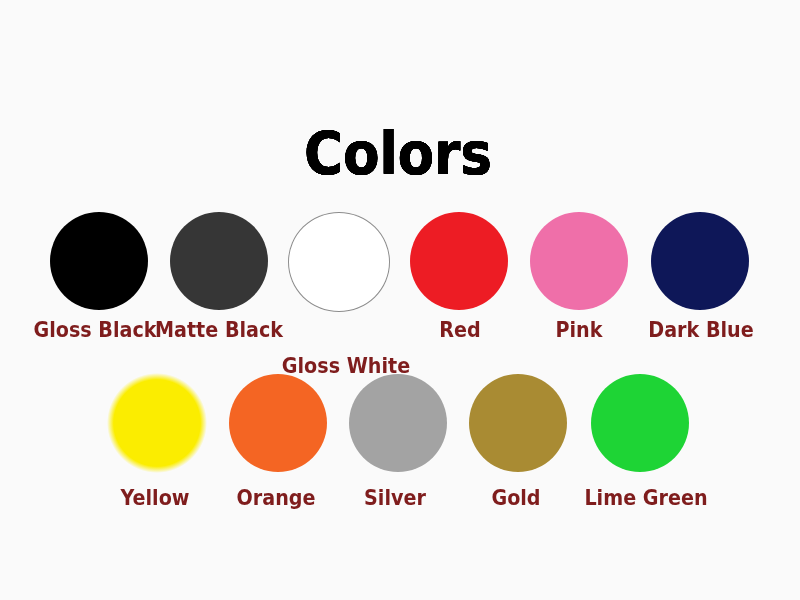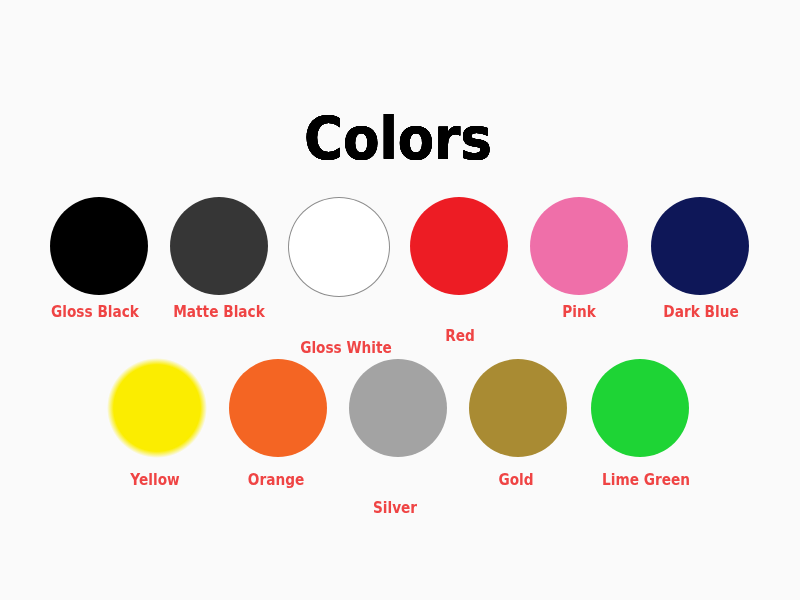--- a/index.html
+++ b/index.html
@@ -7,21 +7,21 @@
   body {
     width: 800px;
     height: 600px;
     background: #fafafa;
     font-family: "DejaVu Sans", sans-serif;
     overflow: hidden;
     position: relative;
   }
   #stage {
     position: absolute;
-    left: 0; top: 0;
+    left: 0; top: 15px;
     width: 800px; height: 456px;
   }
 
   
   .page-title {
     position: absolute;
     left: 397.6px;
     top: 109.8px;
     font-size: 58px;
     font-weight: bold;
@@ -44,23 +44,23 @@
   
   .swatch { position: absolute; left: 0; top: 0; }
 
   .swatch-dot {
     position: absolute;
     border-radius: 50%;
   }
 
   .swatch-label {
     position: absolute;
-    font-size: 15px;
+    font-size: 21px;
     font-weight: bold;
-    color: #ef4444;
+    color: #7f1d1d;
     white-space: nowrap;
     line-height: 1;
     will-change: transform;
   }
   .swatch-label > span {
     display: inline-block;
     transform: scaleX(0.912) translateX(-50%);
     transform-origin: left top;
   }
 </style>
@@ -76,41 +76,41 @@
     <div class="swatch">
       <div class="swatch-dot" style="width: 98px; height: 98px; left: 170.3px; top: 197.2px; background: rgb(54, 54, 54);"></div>
       <div class="swatch-label" style="left: 219.4px; top: 305.1px;"><span>Matte Black</span></div>
     </div>
     <div class="swatch">
       <div class="swatch-dot" style="width: 102.2px; height: 100px; left: 288px; top: 197px; background: rgb(255, 255, 255); box-shadow: rgb(140, 140, 140) 0px 0px 0px 1px inset;"></div>
       <div class="swatch-label" style="left: 345.8px; top: 305.1px; margin-top: 36px;"><span>Gloss White</span></div>
     </div>
     <div class="swatch">
       <div class="swatch-dot" style="width: 98px; height: 98px; left: 409.6px; top: 197.2px; background: rgb(237, 28, 36);"></div>
-      <div class="swatch-label" style="left: 459.5px; top: 305.1px; margin-top: 24px;"><span>Red</span></div>
+      <div class="swatch-label" style="left: 459.5px; top: 305.1px;"><span>Red</span></div>
     </div>
     <div class="swatch">
       <div class="swatch-dot" style="width: 98px; height: 98px; left: 530.4px; top: 197.2px; background: rgb(239, 111, 169);"></div>
       <div class="swatch-label" style="left: 579.4px; top: 305.1px; text-align: right;"><span>Pink</span></div>
     </div>
     <div class="swatch">
       <div class="swatch-dot" style="width: 98px; height: 98px; left: 651.1px; top: 197.2px; background: rgb(14, 23, 88);"></div>
       <div class="swatch-label" style="left: 700.7px; top: 305.1px;"><span>Dark Blue</span></div>
     </div>
     <div class="swatch">
       <div class="swatch-dot" style="width: 100px; height: 100px; left: 106.6px; top: 357.6px; background: radial-gradient(circle closest-side, rgb(251, 237, 0) 0px, rgb(251, 237, 0) 86.6%, rgba(251, 237, 0, 0) 100%);"></div>
       <div class="swatch-label" style="left: 154.8px; top: 473.2px;"><span>Yellow</span></div>
     </div>
     <div class="swatch">
       <div class="swatch-dot" style="width: 98px; height: 98px; left: 229px; top: 358.6px; background: rgb(244, 101, 35);"></div>
       <div class="swatch-label" style="left: 276.3px; top: 473.2px;"><span>Orange</span></div>
     </div>
     <div class="swatch">
       <div class="swatch-dot" style="width: 98px; height: 98px; left: 348.8px; top: 358.6px; background: rgb(163, 163, 163);"></div>
-      <div class="swatch-label" style="left: 395px; top: 473.2px; margin-top: 28px;"><span>Silver</span></div>
+      <div class="swatch-label" style="left: 395px; top: 473.2px;"><span>Silver</span></div>
     </div>
     <div class="swatch">
       <div class="swatch-dot" style="width: 98px; height: 98px; left: 468.8px; top: 358.6px; background: rgb(169, 139, 51);"></div>
       <div class="swatch-label" style="left: 515.5px; top: 473.2px; text-decoration: underline;"><span>Gold</span></div>
     </div>
     <div class="swatch">
       <div class="swatch-dot" style="width: 98px; height: 98px; left: 590.8px; top: 358.6px; background: rgb(30, 212, 53);"></div>
       <div class="swatch-label" style="left: 646px; top: 473.2px;"><span>Lime Green</span></div>
     </div>
   </div>

